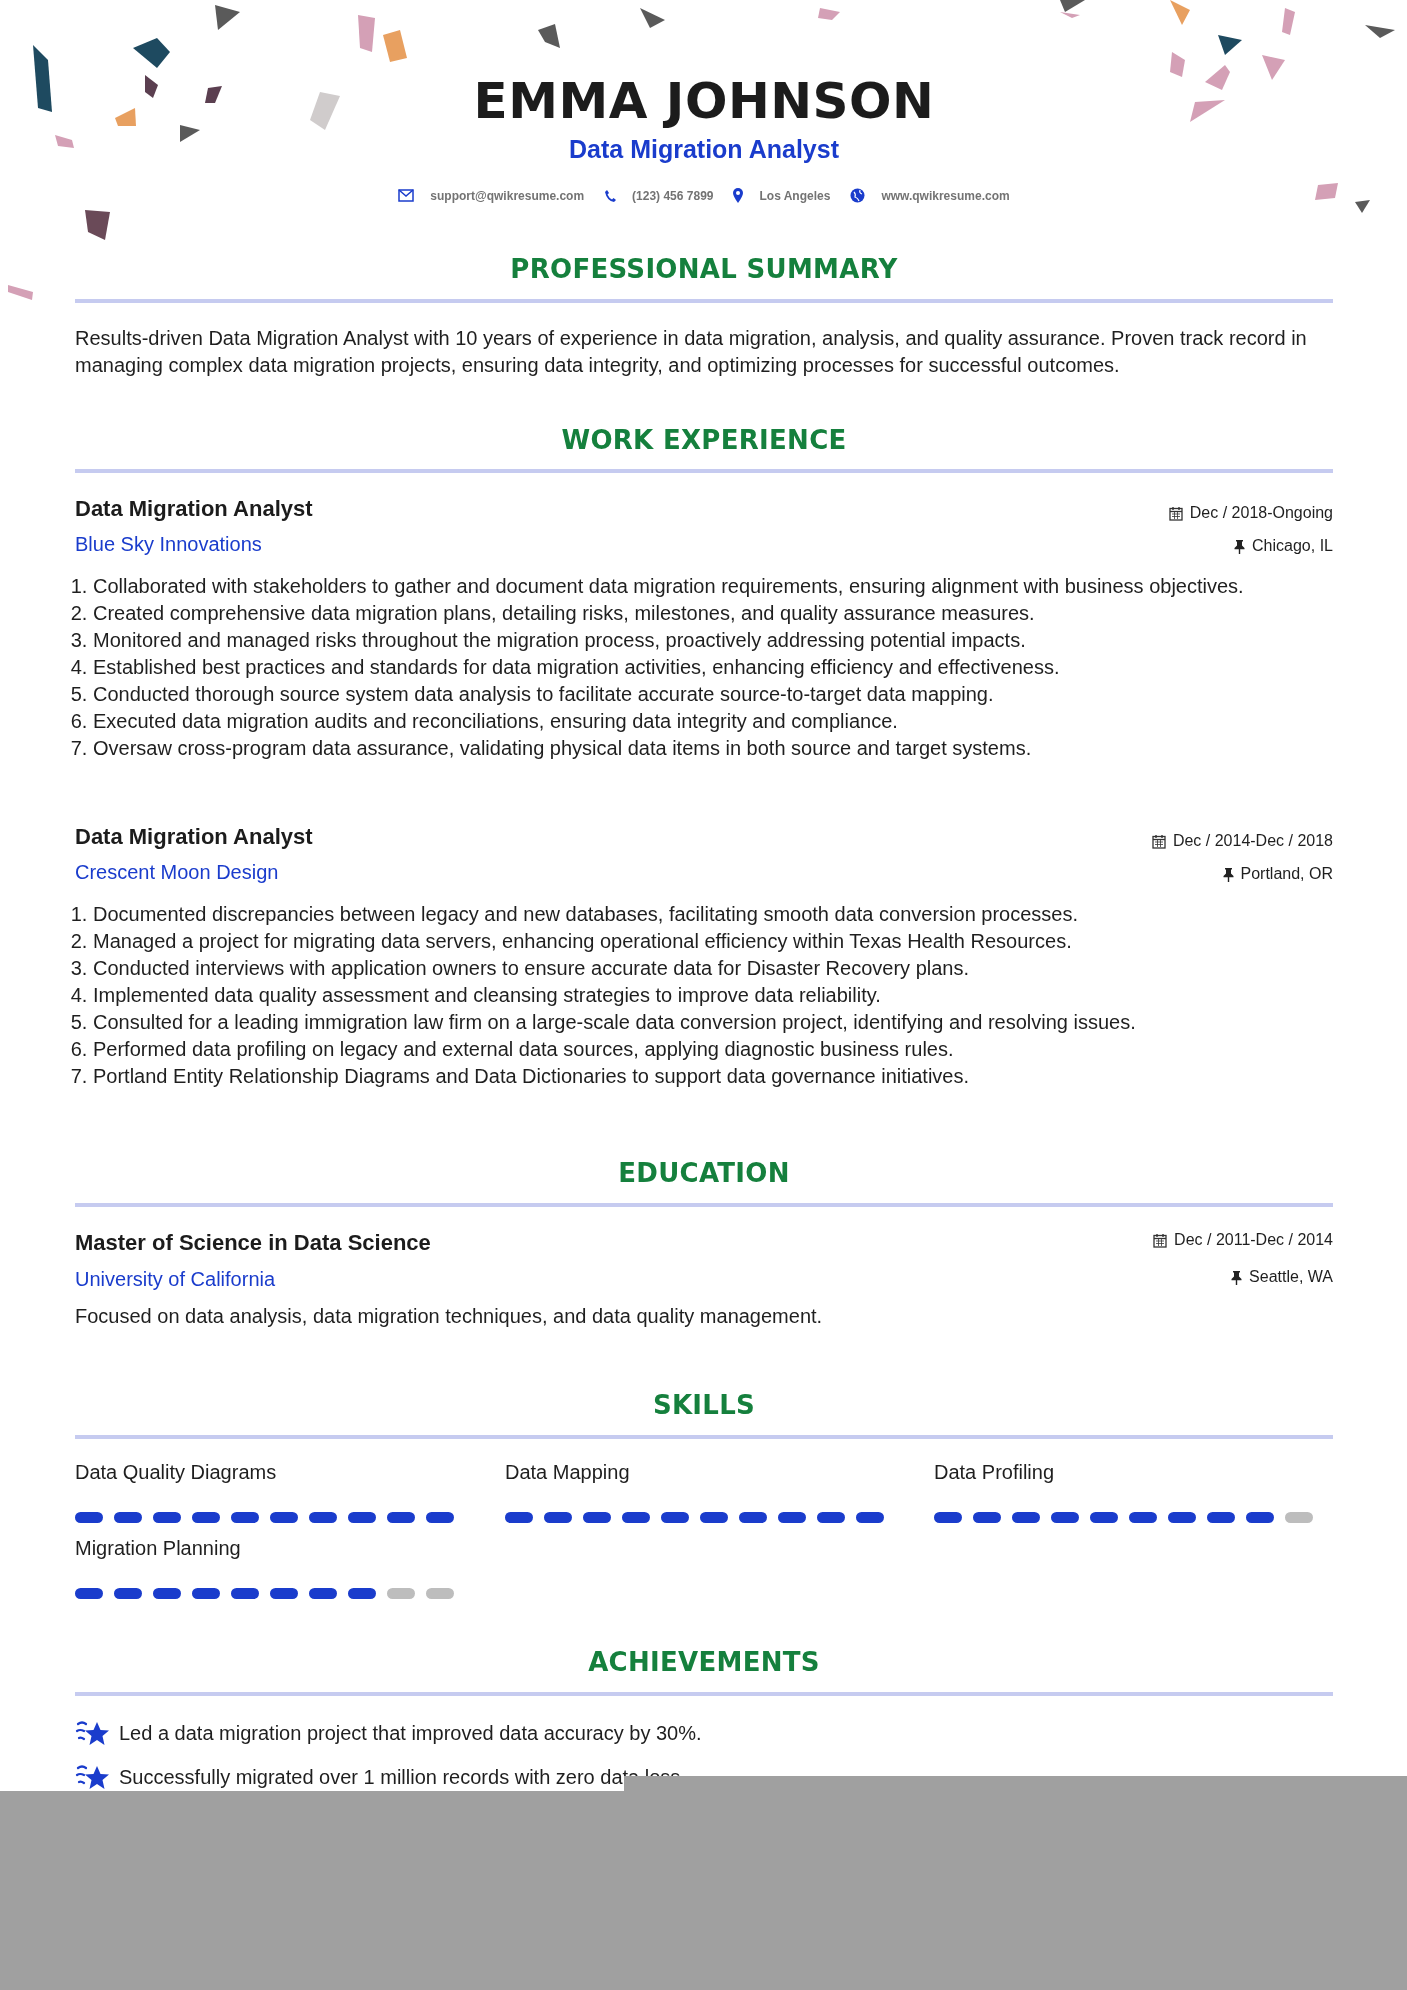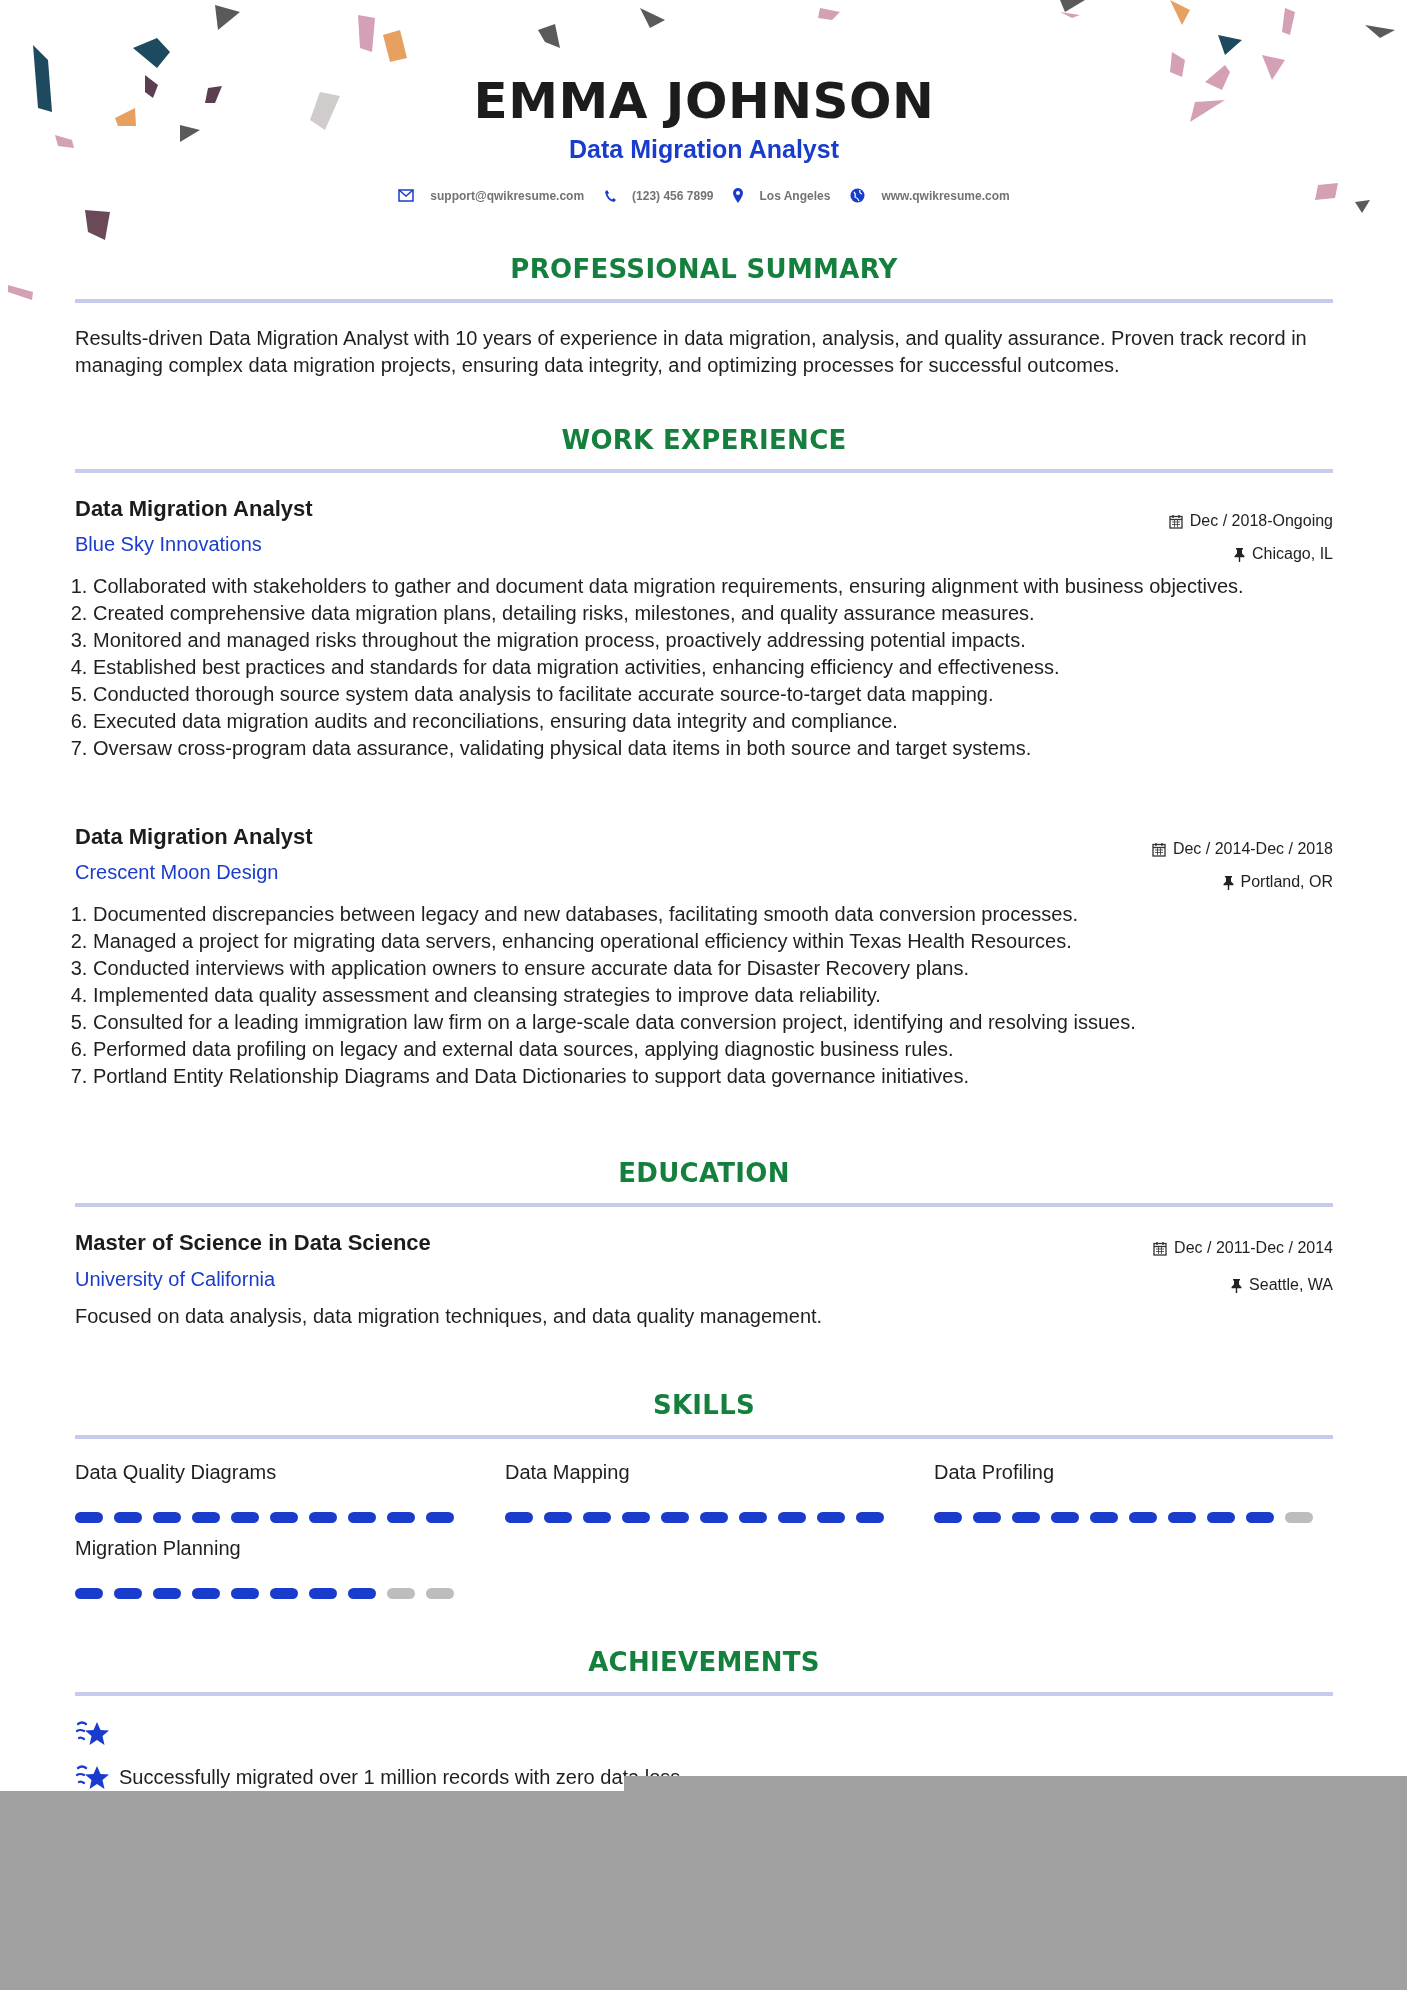--- a/index.html
+++ b/index.html
@@ -18,21 +18,21 @@
   .contact { display: inline-flex; align-items: center; margin: 0 10px; }
   .contact .ic { color: #1a3ccc; margin-right: 16px; display: inline-flex; }
 
   .section-head { position: absolute; left: 0; width: 1258px; text-align: center; font-family: "DejaVu Sans", sans-serif; font-size: 26px; font-weight: 600; color: #15803d; letter-spacing: 0.3px; }
   .rule { position: absolute; left: 0; width: 1258px; height: 4px; background: #c6cbf0; }
 
   .para { position: absolute; left: 0; width: 1258px; font-size: 20px; line-height: 27px; color: #1f1f1f; }
 
   .job-title { position: absolute; left: 0; font-size: 22px; font-weight: bold; color: #1c1c1c; }
   .company { position: absolute; left: 0; font-size: 20px; color: #1a3ccc; }
-  .meta { position: absolute; right: 0; font-size: 16px; color: #1f1f1f; display: flex; align-items: center; gap: 7px; margin-top: 8px; }
+  .meta { position: absolute; right: 0; font-size: 16px; color: #1f1f1f; display: flex; align-items: center; gap: 7px; }
 
   ol.bullets { position: absolute; left: 0; width: 1258px; margin: 0; padding: 0 0 0 18px; font-size: 20px; line-height: 27px; color: #1f1f1f; }
   ol.bullets li { padding-left: 0; }
 
   .skill { position: absolute; width: 380px; }
   .skill-name { font-size: 20px; color: #1f1f1f; }
   .dots { display: flex; gap: 11px; margin-top: 28px; }
   .dot { width: 28px; height: 11px; border-radius: 6px; background: #1a3ccc; }
   .dot.off { background: #bdbdbd; }
 
@@ -269,20 +269,21 @@
       </div>
   </div>
 
   <div class="section-head" style="top:1647px">ACHIEVEMENTS</div>
   <div class="rule" style="top:1692px"></div>
   <div class="ach" style="top:1718px">
     <svg class="star" viewBox="0 0 34 30">
         <path d="M3 6 Q7 3 11 6 M2 13 Q5 11 9 13 M4 20 Q6 19 9 21" fill="none" stroke="#1a3ccc" stroke-width="2.2" stroke-linecap="round"></path>
         <polygon points="22,4 25.5,12 34,12.5 27.5,18 29.5,27 22,22 14.5,27 16.5,18 10,12.5 18.5,12" fill="#1a3ccc"></polygon>
       </svg>
+    <span>Led a data migration project that improved data accuracy by 30%.</span>
   </div>
   <div class="ach" style="top:1762px">
     <svg class="star" viewBox="0 0 34 30">
         <path d="M3 6 Q7 3 11 6 M2 13 Q5 11 9 13 M4 20 Q6 19 9 21" fill="none" stroke="#1a3ccc" stroke-width="2.2" stroke-linecap="round"></path>
         <polygon points="22,4 25.5,12 34,12.5 27.5,18 29.5,27 22,22 14.5,27 16.5,18 10,12.5 18.5,12" fill="#1a3ccc"></polygon>
       </svg>
     <span>Successfully migrated over 1 million records with zero data loss.</span>
   </div>
 </div>
 

